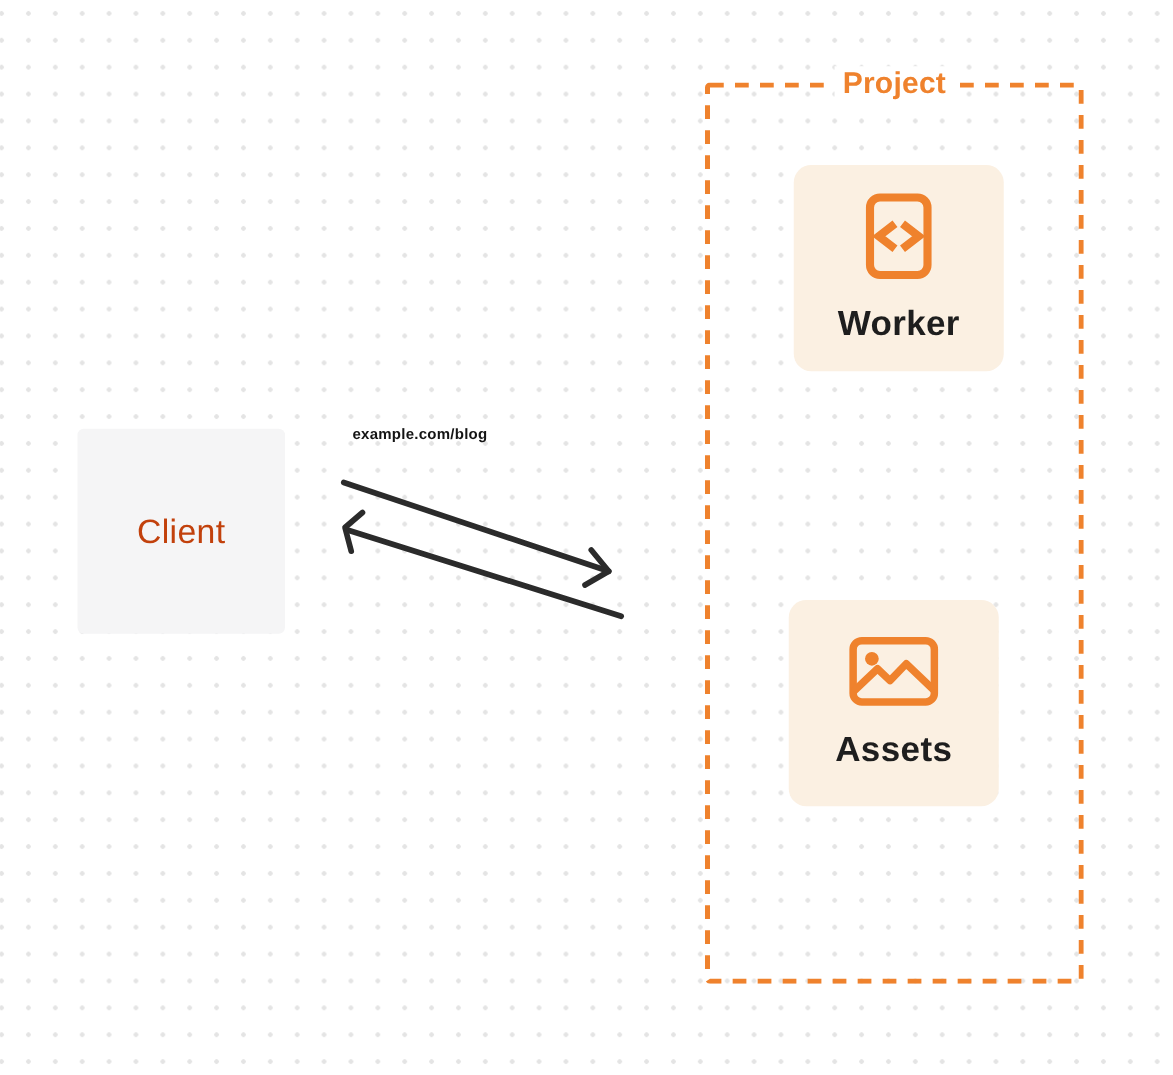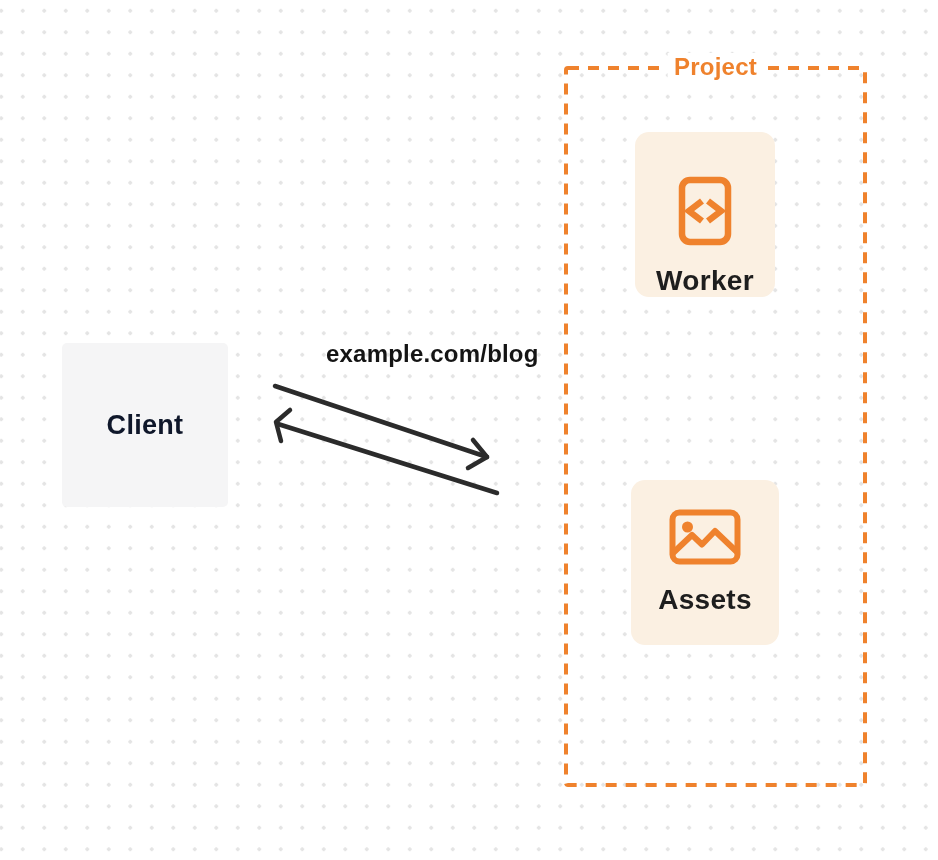--- a/index.html
+++ b/index.html
@@ -11,26 +11,26 @@
     background-position:12px 0;
     font-family:"Liberation Sans","DejaVu Sans",sans-serif;
   }
 
   
   .client-box{
     position:absolute;left:62px;top:343px;width:166px;height:164px;
     background:#f5f5f6;border-radius:5px;
     display:flex;align-items:center;justify-content:center;
   }
-  .client-label{font-size:27px;font-weight:bold;color:#0f172a;letter-spacing:.3px;}
+  .client-label{font-size:27px;font-weight:normal;color:#c2410c;letter-spacing:.3px;}
 
   
   .request-label{
     position:absolute;left:282px;top:340px;
-    font-size:24px;font-weight:bold;color:#141414;letter-spacing:.2px;margin-left:44px;
+    font-size:12px;font-weight:bold;color:#141414;letter-spacing:.2px;
   }
 
   
   .arrows{position:absolute;left:255px;top:365px;width:260px;height:145px;}
 
   
   .project{position:absolute;left:564px;top:66px;width:303px;height:721px;}
   .project-border{position:absolute;left:0;top:0;width:100%;height:100%;}
   .project-title{
     position:absolute;top:1px;left:50%;transform:translate(-50%,-50%);
@@ -38,22 +38,22 @@
     font-size:24px;font-weight:bold;color:#ef822d;letter-spacing:.2px;
     white-space:nowrap;
   }
 
   
   .card{
     position:absolute;background:#fbf0e2;border-radius:14px;
     display:flex;flex-direction:column;align-items:center;justify-content:center;
     gap:19px;
   }
-  .card-worker{left:71px;top:66px;width:140px;height:165px;justify-content:flex-end;}
-  .card-assets{left:67px;top:414px;width:148px;height:165px;}
+  .card-worker{left:71px;top:66px;width:168px;height:165px;}
+  .card-assets{left:67px;top:414px;width:168px;height:165px;}
   .card-label{font-size:28px;font-weight:bold;color:#1e1e1e;letter-spacing:.3px;}
 
   
   .tree{
     position:absolute;left:47px;top:580px;margin:0;
     font-family:"DejaVu Sans Mono","Liberation Mono",monospace;
     font-size:16px;line-height:21px;font-weight:600;color:#2f2f2f;
     white-space:pre;
   }
 </style>

